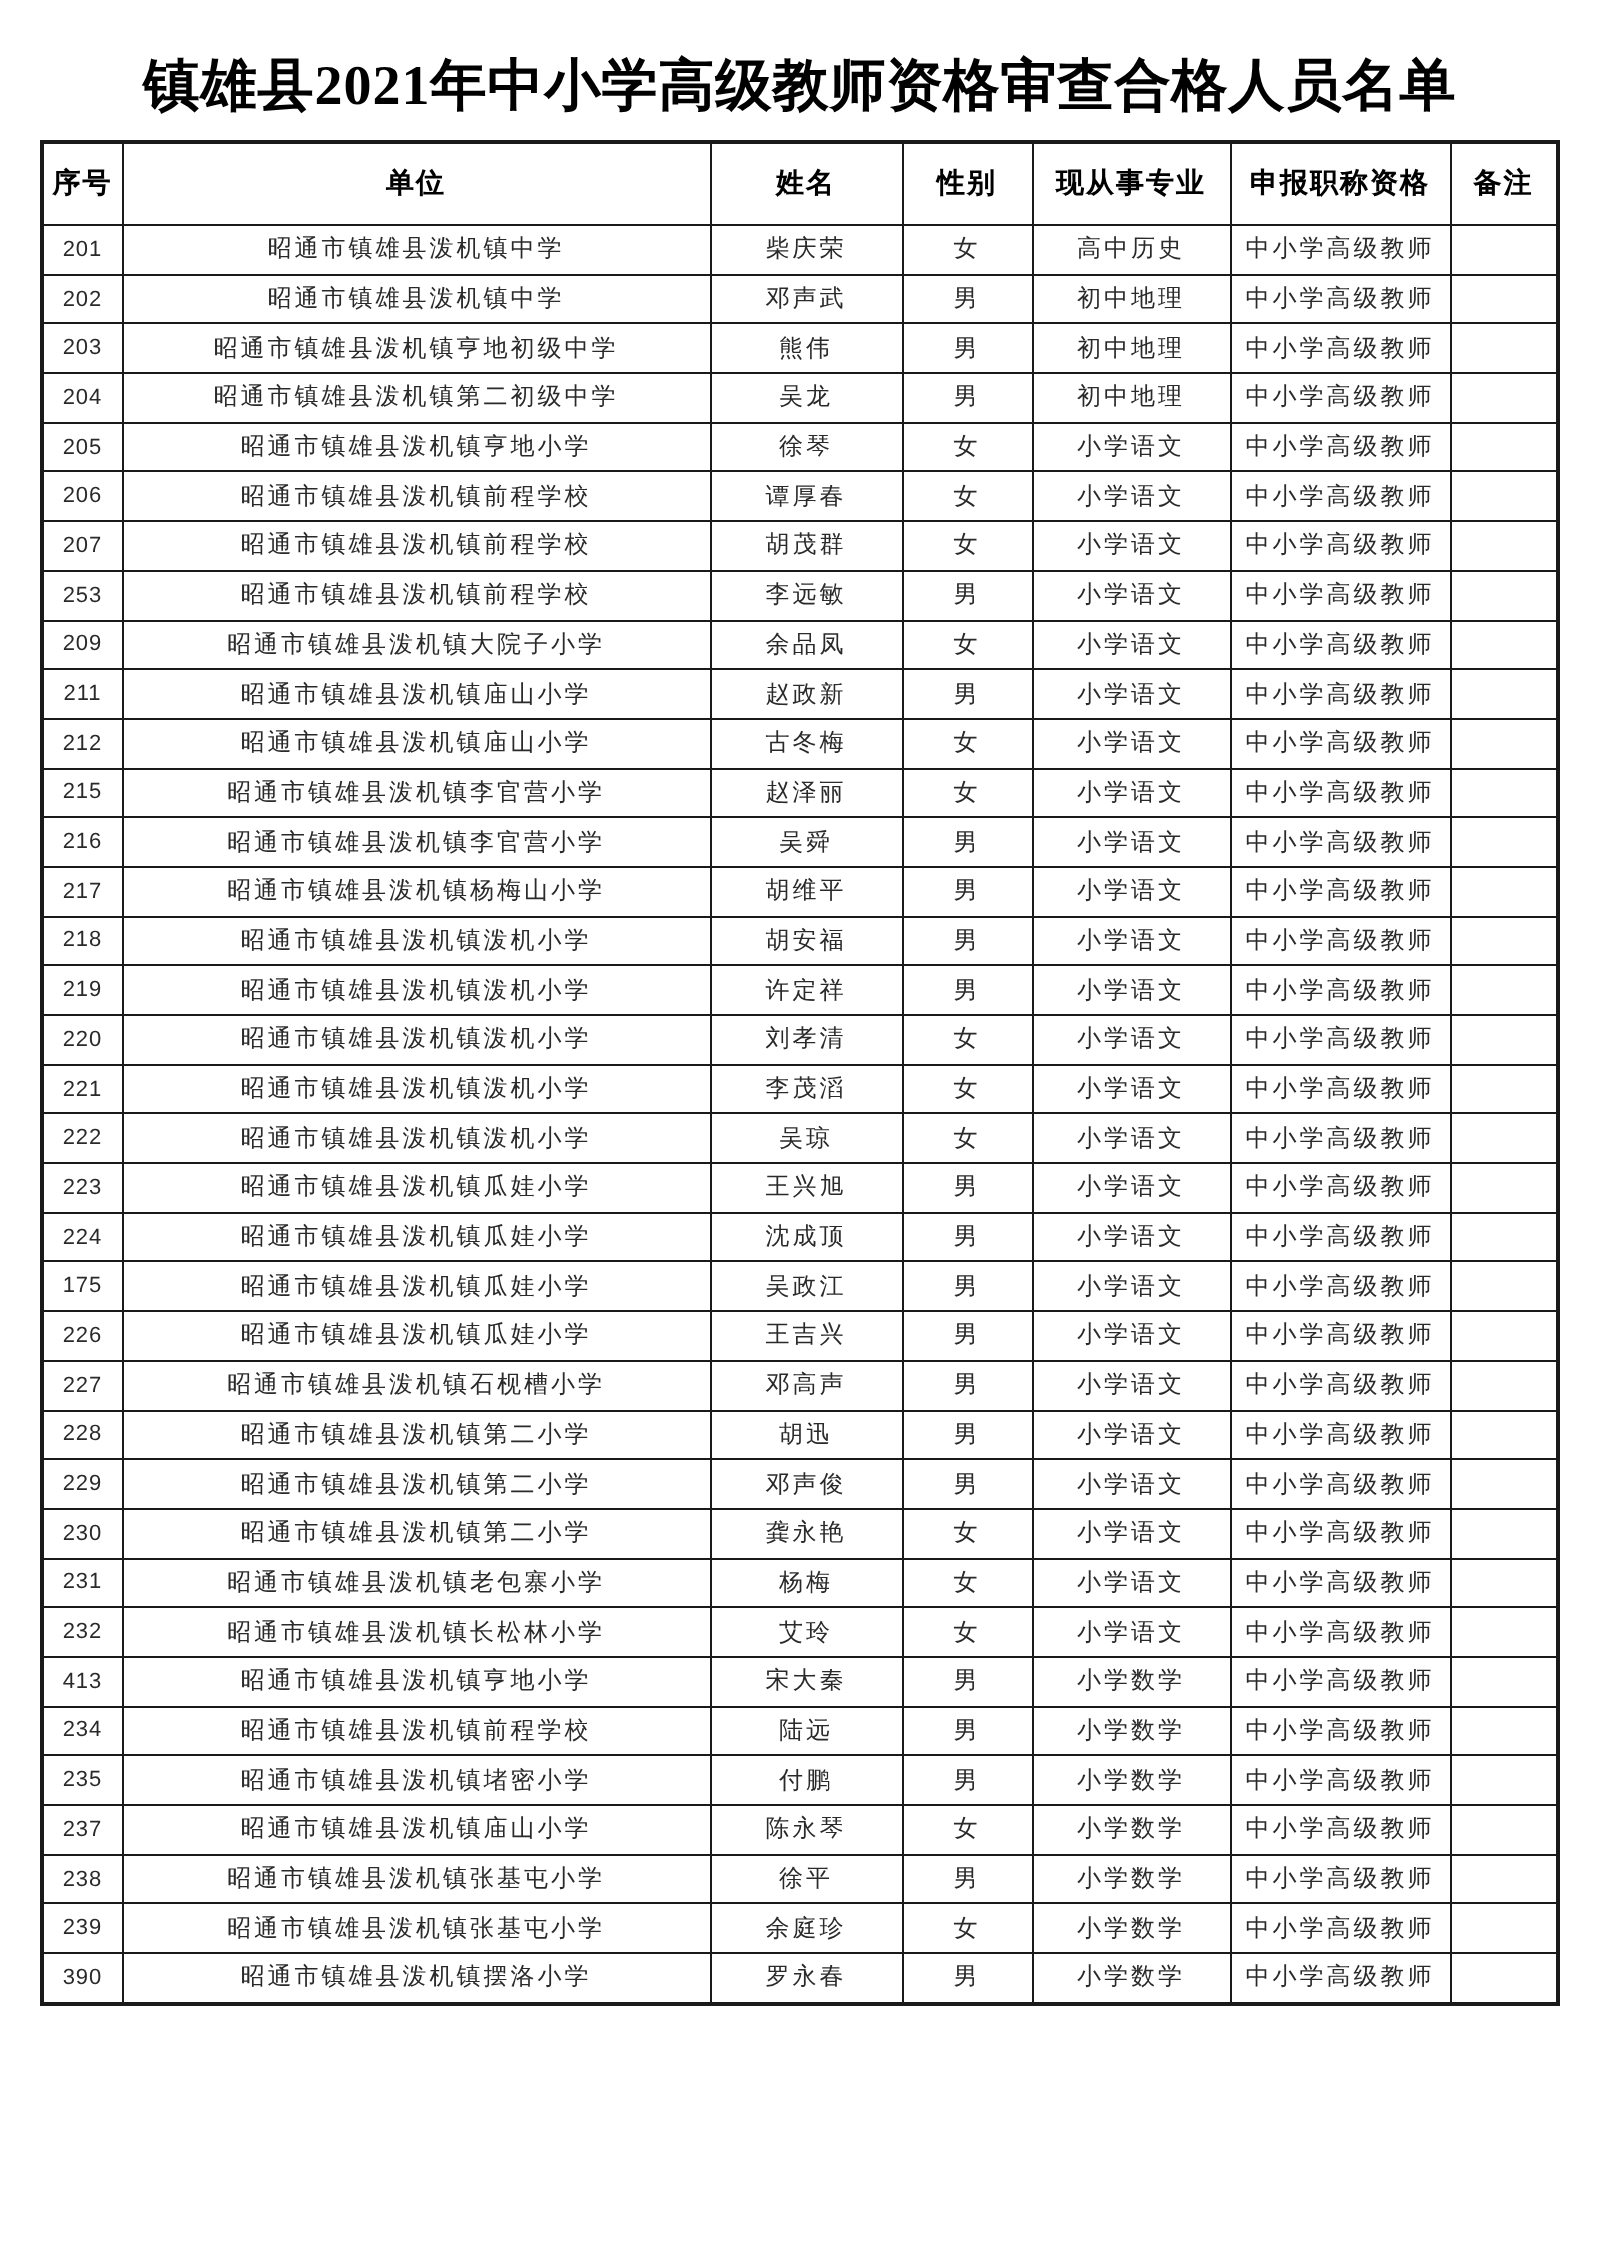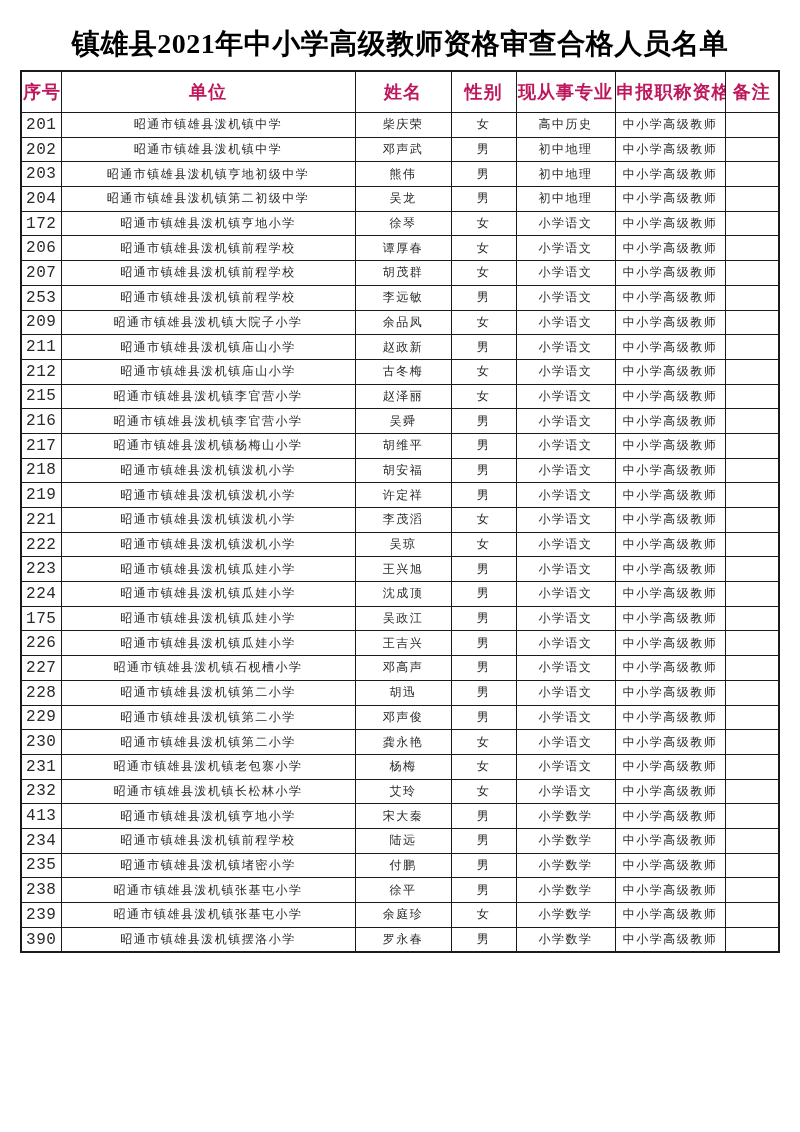--- a/index.html
+++ b/index.html
@@ -41,35 +41,35 @@
   table.roster th, table.roster td {
     border: 1.5px solid #1a1a1a;
     text-align: center;
     vertical-align: middle;
     overflow: hidden;
     white-space: nowrap;
     padding: 0 1px;
   }
   table.roster thead th {
     height: 40px;
-    font-size: 18px;
+    font-size: 14px;
     font-weight: bold;
     letter-spacing: 1px;
-    color: #be185d;
+    color: #000000;
   }
   table.roster tbody td {
     height: 23.7px;
     font-size: 12px;
     letter-spacing: 1.5px;
     color: #2a2a2a;
   }
   table.roster tbody td.seq {
-    font-size: 16px;
+    font-size: 11px;
     letter-spacing: 0.5px;
-    font-family: Liberation Mono, monospace;
+    font-family: Liberation Sans, sans-serif;
   }
 </style>
 </head>
 <body>
 
 <div class="page">
   <h1 class="doc-title">镇雄县2021年中小学高级教师资格审查合格人员名单</h1>
 
   <table class="roster">
     <colgroup>
@@ -123,21 +123,21 @@
         <tr>
           <td class="seq">204</td>
           <td>昭通市镇雄县泼机镇第二初级中学</td>
           <td>吴龙</td>
           <td>男</td>
           <td>初中地理</td>
           <td>中小学高级教师</td>
           <td></td>
         </tr>
         <tr>
-          <td class="seq">172</td>
+          <td class="seq">205</td>
           <td>昭通市镇雄县泼机镇亨地小学</td>
           <td>徐琴</td>
           <td>女</td>
           <td>小学语文</td>
           <td>中小学高级教师</td>
           <td></td>
         </tr>
         <tr>
           <td class="seq">206</td>
           <td>昭通市镇雄县泼机镇前程学校</td>
@@ -231,20 +231,29 @@
         <tr>
           <td class="seq">219</td>
           <td>昭通市镇雄县泼机镇泼机小学</td>
           <td>许定祥</td>
           <td>男</td>
           <td>小学语文</td>
           <td>中小学高级教师</td>
           <td></td>
         </tr>
         <tr>
+          <td class="seq">220</td>
+          <td>昭通市镇雄县泼机镇泼机小学</td>
+          <td>刘孝清</td>
+          <td>女</td>
+          <td>小学语文</td>
+          <td>中小学高级教师</td>
+          <td></td>
+        </tr>
+        <tr>
           <td class="seq">221</td>
           <td>昭通市镇雄县泼机镇泼机小学</td>
           <td>李茂滔</td>
           <td>女</td>
           <td>小学语文</td>
           <td>中小学高级教师</td>
           <td></td>
         </tr>
         <tr>
           <td class="seq">222</td>
@@ -361,20 +370,29 @@
           <td>男</td>
           <td>小学数学</td>
           <td>中小学高级教师</td>
           <td></td>
         </tr>
         <tr>
           <td class="seq">235</td>
           <td>昭通市镇雄县泼机镇堵密小学</td>
           <td>付鹏</td>
           <td>男</td>
+          <td>小学数学</td>
+          <td>中小学高级教师</td>
+          <td></td>
+        </tr>
+        <tr>
+          <td class="seq">237</td>
+          <td>昭通市镇雄县泼机镇庙山小学</td>
+          <td>陈永琴</td>
+          <td>女</td>
           <td>小学数学</td>
           <td>中小学高级教师</td>
           <td></td>
         </tr>
         <tr>
           <td class="seq">238</td>
           <td>昭通市镇雄县泼机镇张基屯小学</td>
           <td>徐平</td>
           <td>男</td>
           <td>小学数学</td>

